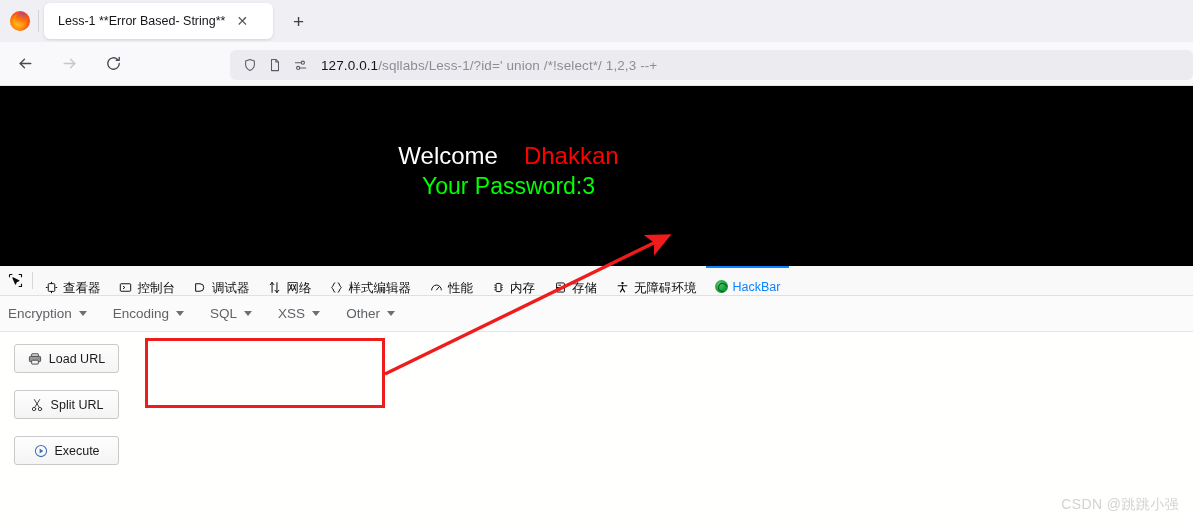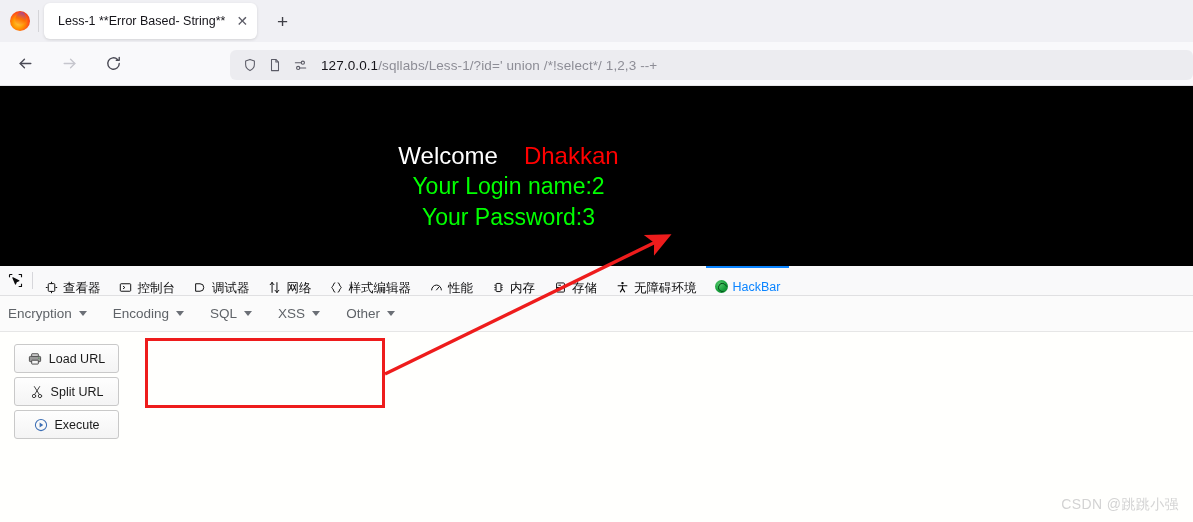--- a/index.html
+++ b/index.html
@@ -26,21 +26,21 @@
   .ffl::after {
     content: ""; position: absolute; left: 5px; top: 1px; width: 11px; height: 13px;
     border-radius: 60% 40% 50% 50% / 70% 60% 40% 30%;
     background: linear-gradient(200deg, #8b3cc4 0%, #ff6a00 55%, #ffbf3a 100%);
     opacity: .85;
   }
   .tabdiv { width: 1px; height: 22px; background: #d4d4d8; margin-right: 5px; }
   .tab {
     height: 36px; min-width: 200px; max-width: 230px;
     background: #ffffff; border-radius: 6px;
-    display: flex; align-items: center; padding: 0 4px 0 14px;
+    display: flex; align-items: center; padding: 0 20px 0 14px;
     box-shadow: 0 1px 3px rgba(0,0,0,.12);
   }
   .tab-title {
     font-size: 12.5px; color: #15141a; white-space: nowrap;
     overflow: hidden; text-overflow: ellipsis; flex: 1;
   }
   .tab-close {
     width: 22px; height: 22px; flex: none; margin-left: 6px;
     display: flex; align-items: center; justify-content: center;
     color: #5b5b66; font-size: 14px; line-height: 1; border-radius: 4px;
@@ -156,21 +156,21 @@
     border-top: 5px solid #6b6f76;
   }
 
   .hb-body {
     position: absolute; left: 0; top: 332px; width: 1193px; height: 190px;
     background: #fffffd;
   }
 
   .hb-btncol {
     position: absolute; left: 14px; top: 12px;
-    display: flex; flex-direction: column; gap: 4px; justify-content: space-between;
+    display: flex; flex-direction: column; gap: 17px; justify-content: space-between;
   }
   .hb-btn {
     width: 105px; height: 29px;
     background: linear-gradient(#fefefe, #f4f4f4);
     border: 1px solid #c9c9c9; border-radius: 3px;
     display: flex; align-items: center; justify-content: center; gap: 6px;
     font-size: 12.5px; color: #1a1a1a;
   }
   .hb-btn .ico { width: 15px; height: 15px; flex: none; display: flex; align-items: center; justify-content: center; }
 
@@ -244,21 +244,20 @@
           <circle cx="5.5" cy="10.6" r="1.7"></circle>
           <path d="M7.3 10.6h6.2"></path>
         </svg>
     </span>
     <span class="urltext"><span class="host">127.0.0.1</span><span>/sqllabs/Less-1/?id=' union /*!select*/ 1,2,3 --+</span></span>
   </div>
 
   <div class="page">
     <div class="page-lines">
       <div class="ln ln1"><span class="w-white">Welcome</span><span class="w-red">Dhakkan</span></div>
-      <div class="ln ln2">Your Login name:2</div>
       <div class="ln ln3">Your Password:3</div>
     </div>
   </div>
 
   <div class="dt-tabbar">
     <div class="dt-pick">
       <svg width="15" height="15" viewBox="0 0 16 16" fill="none" stroke="currentColor" stroke-width="1.2" stroke-linejoin="round">
           <path d="M1.6 1.6h3M11.4 1.6h3v3M14.4 11.4v3h-3"></path>
           <path d="M1.6 4.6v-3"></path>
           <path d="M5.2 5.2l6.4 3-2.6 1-1 2.6z" fill="currentColor"></path>

